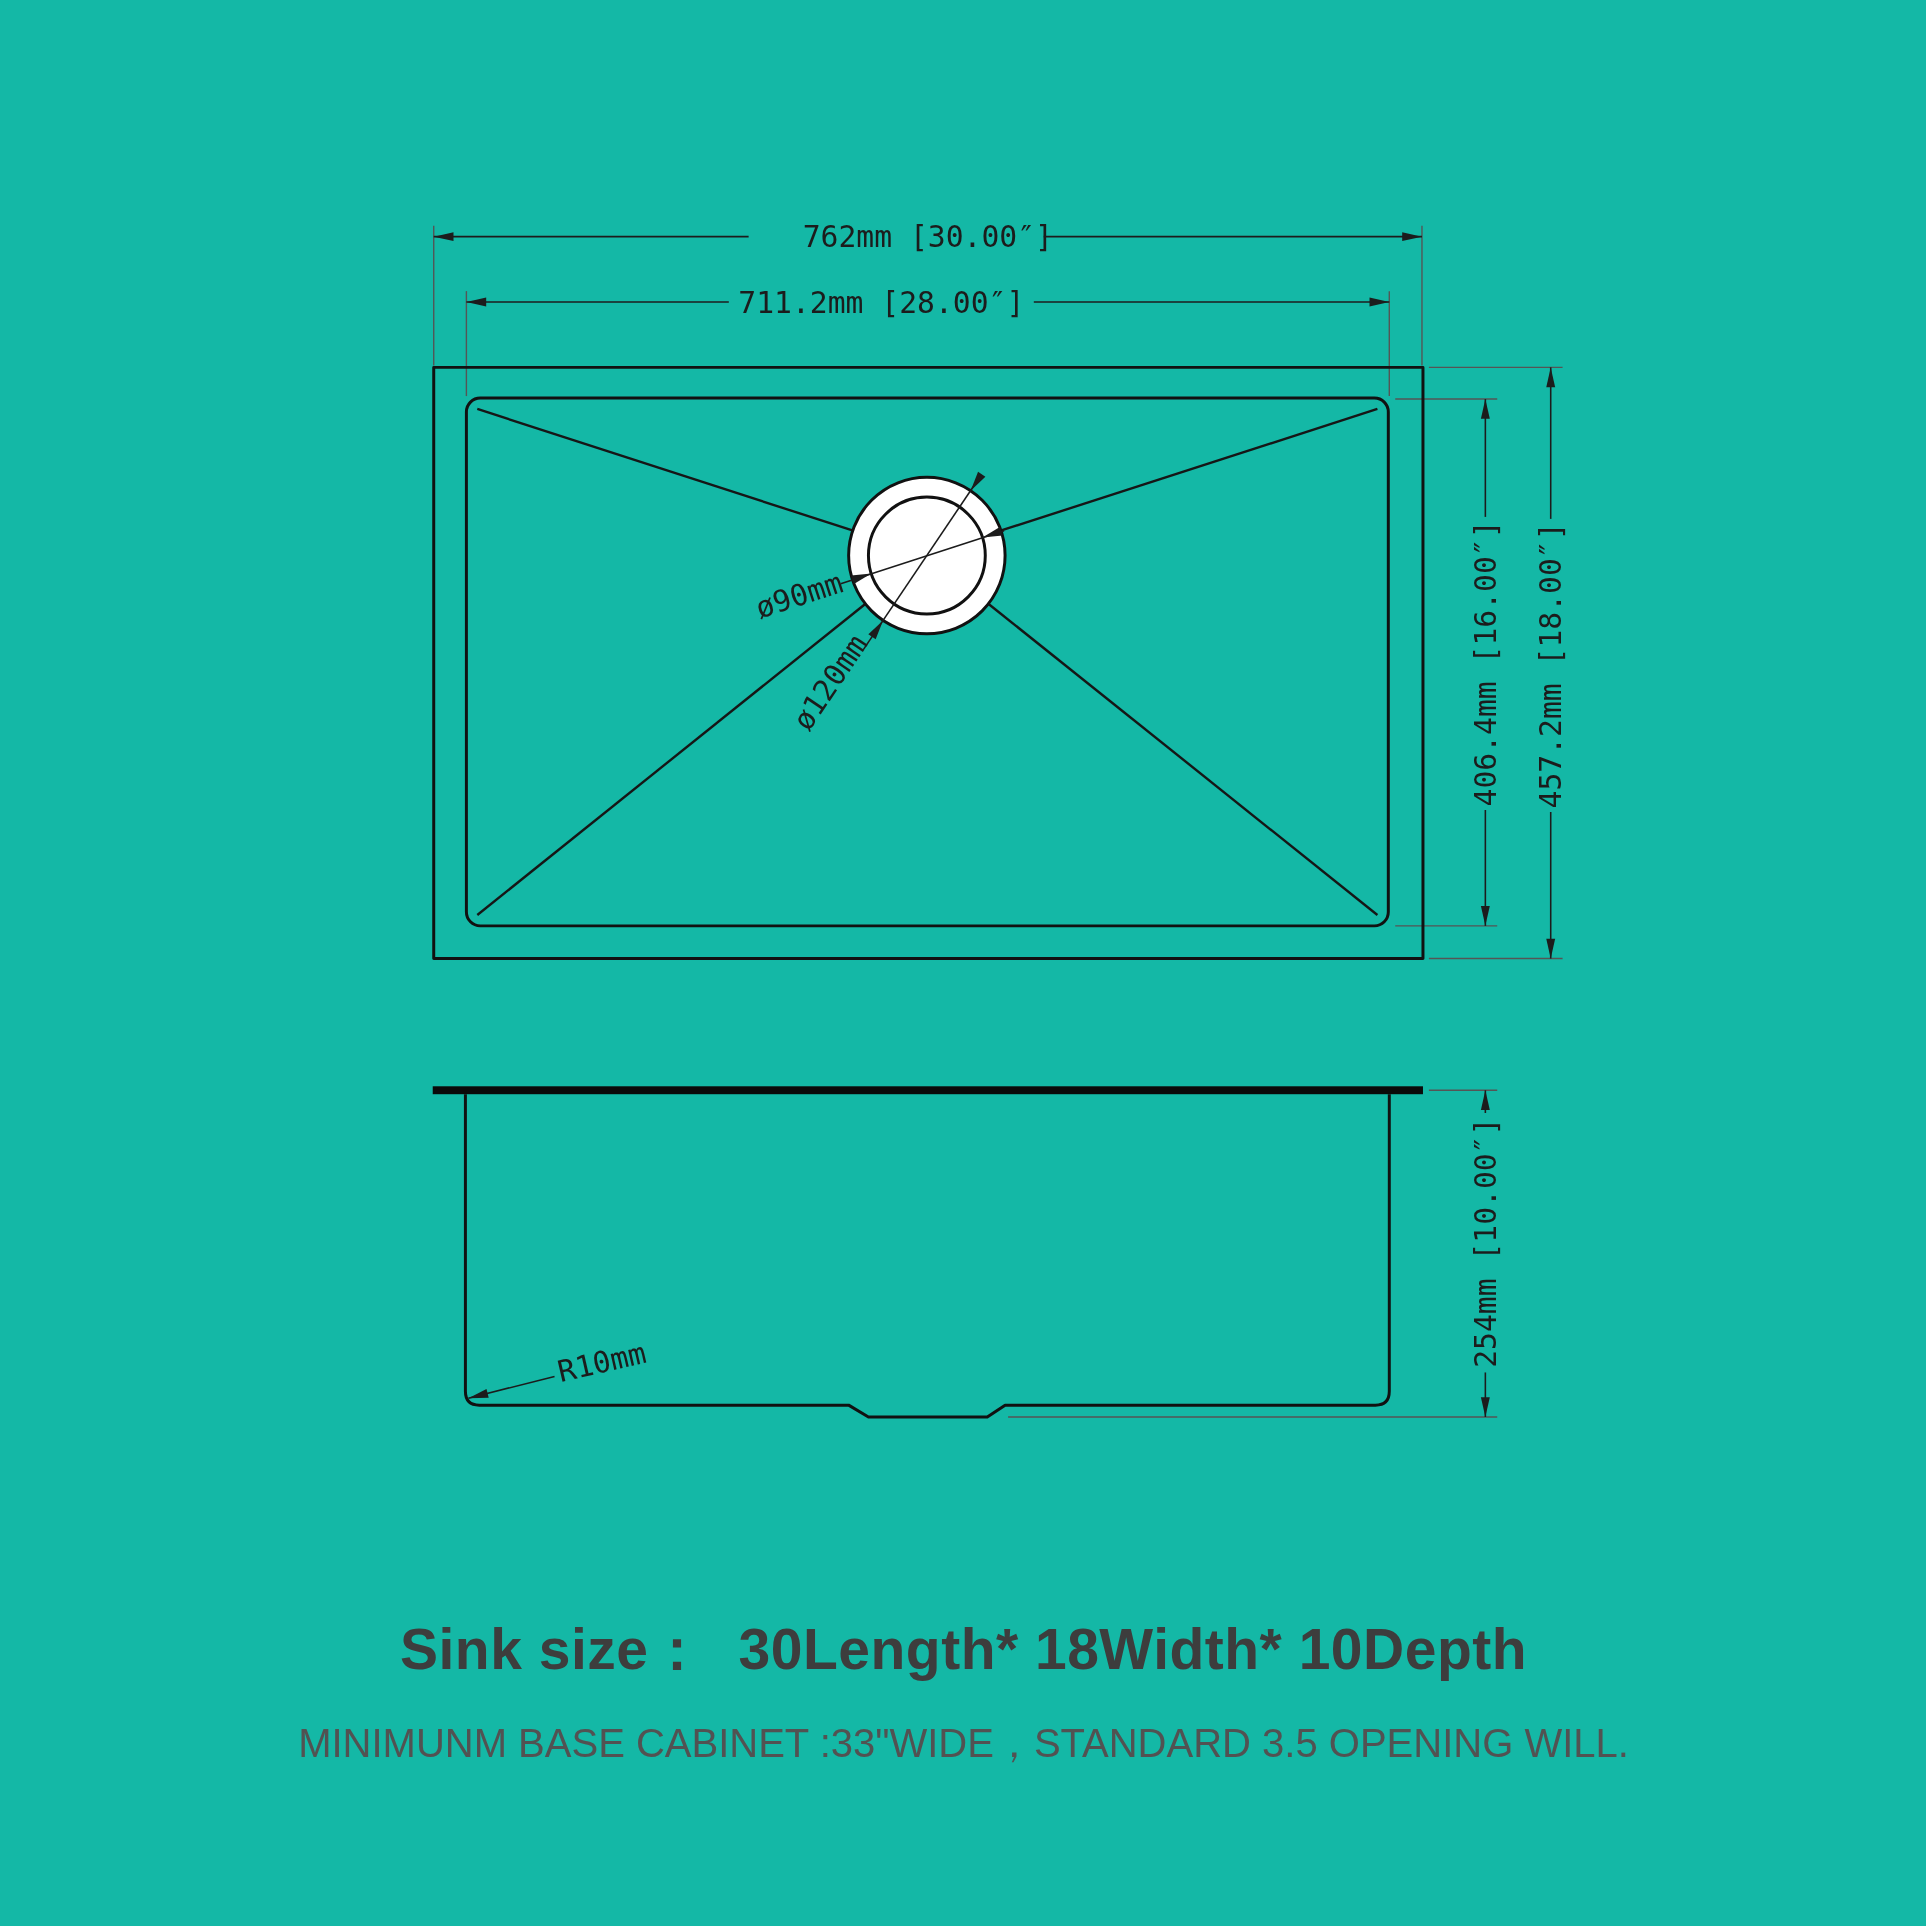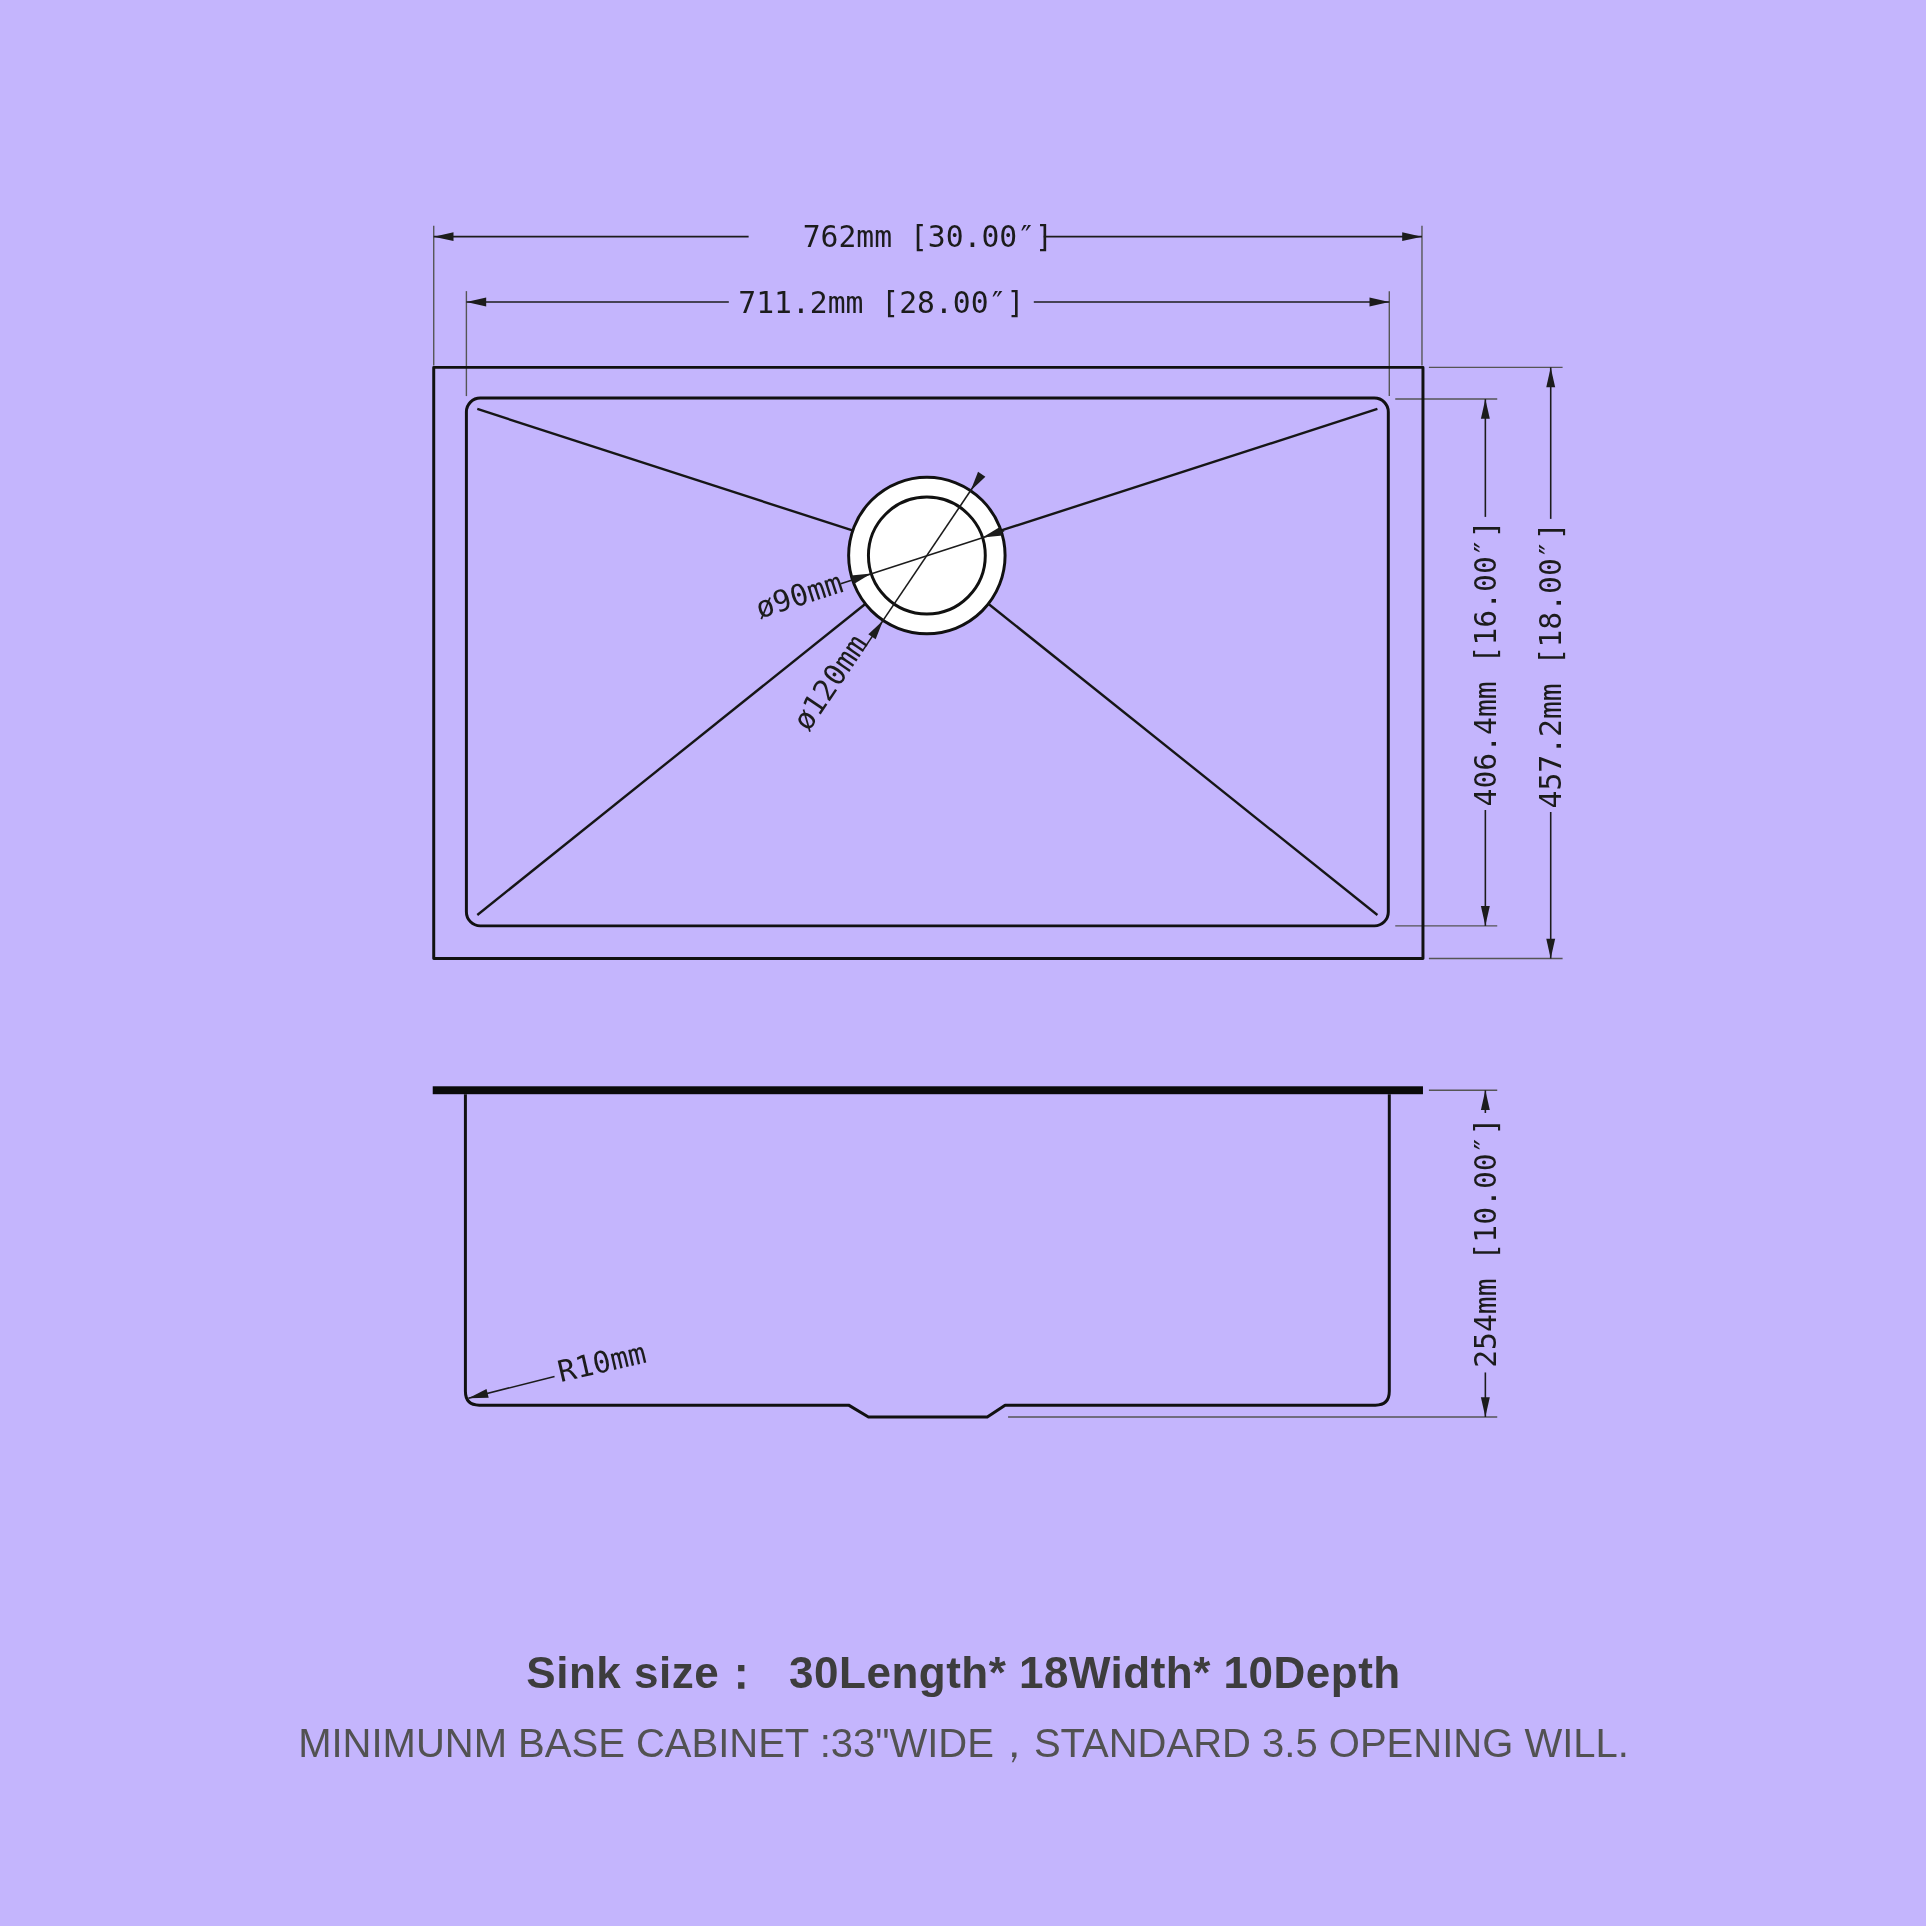--- a/index.html
+++ b/index.html
@@ -8,21 +8,21 @@
     background: #ffffff;
     width: 1927px;
     height: 1927px;
     overflow: hidden;
     font-family: "Liberation Sans", sans-serif;
   }
   .canvas {
     position: relative;
     width: 1927px;
     height: 1927px;
-    background: #c4b5fd;
+    background: #14b8a6;
   }
   svg.drawing {
     position: absolute;
     left: 0;
     top: 0;
     width: 1927px;
     height: 1927px;
   }
   
   .outline   { stroke: #111111; stroke-width: 3;   fill: none; stroke-linejoin: round; }
@@ -37,26 +37,25 @@
     letter-spacing: 0px;
   }
   .counterbar { fill: #0a0a0a; stroke: none; }
   .drainfill  { fill: #ffffff; }
   
   .title {
     position: absolute;
     left: 0; right: 0;
     top: 1612px;
     text-align: center;
-    font-size: 44px;
+    font-size: 57px;
     font-weight: 700;
     color: #3d3d3d;
     white-space: pre;
     letter-spacing: 0.5px;
-    margin-top: 32px;
   }
   .note {
     position: absolute;
     left: 0; right: 0;
     text-align: center;
     font-size: 40px;
     font-weight: 400;
     color: #525252;
     white-space: pre;
   }

